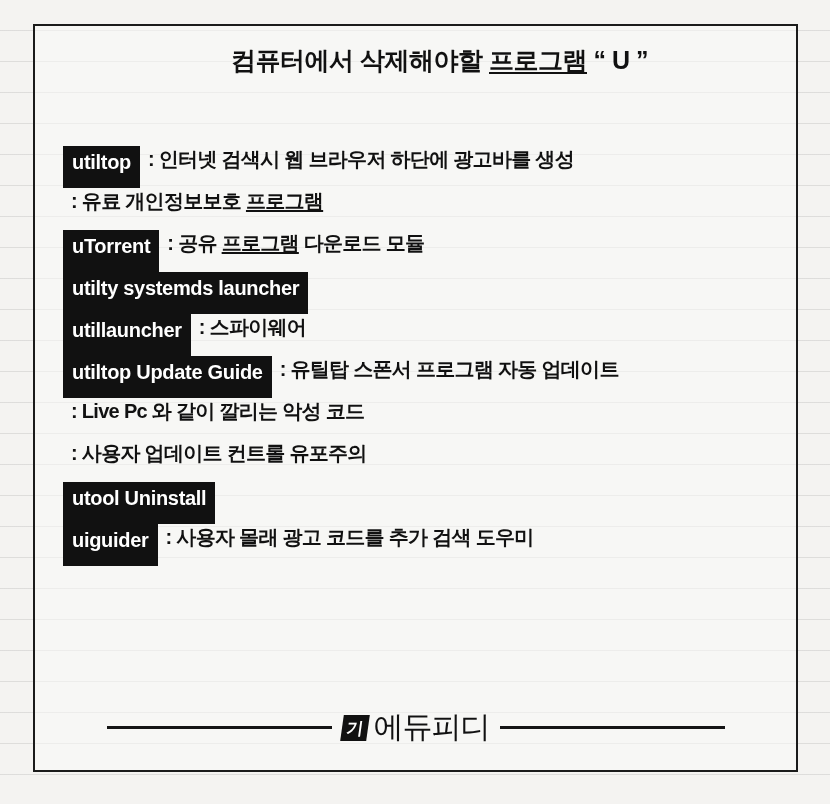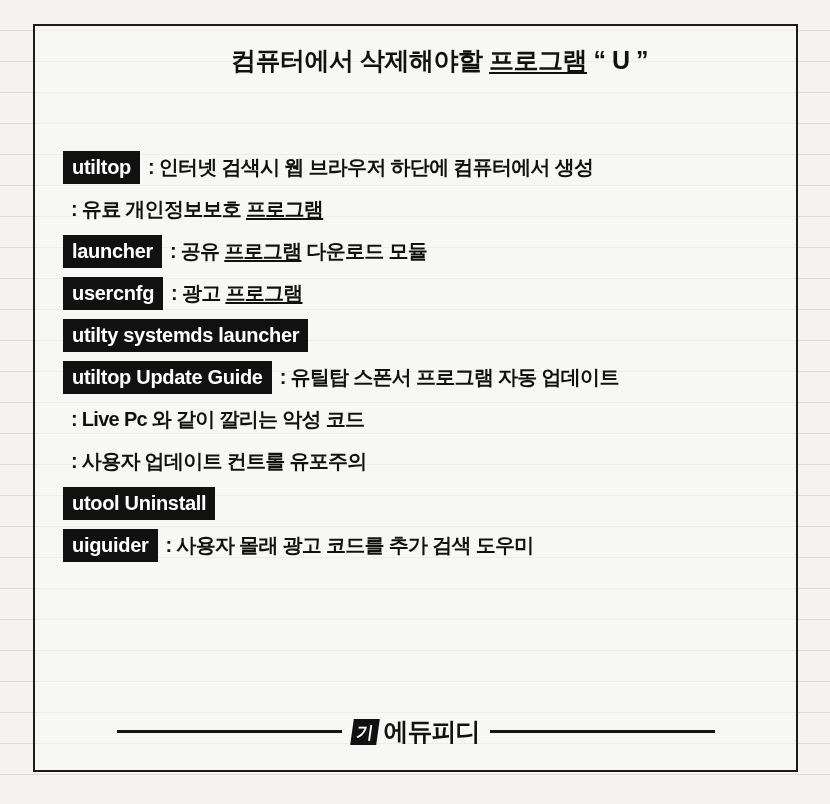--- a/index.html
+++ b/index.html
@@ -58,21 +58,20 @@
     text-underline-offset: 3px;
   }
   .list {
     position: absolute;
     left: 28px;
     top: 120px;
     width: 710px;
   }
   .row {
     display: flex;
-    align-items: center;
     height: 42px;
     white-space: nowrap;
   }
   .tag {
     display: inline-block;
     background: #111;
     color: #fff;
     font-weight: bold;
     font-size: 20px;
     line-height: 1;
@@ -117,61 +116,61 @@
     background: #111;
     color: #fff;
     font-size: 17px;
     font-weight: bold;
     display: flex;
     align-items: center;
     justify-content: center;
     transform: skewX(-8deg);
   }
   .brand-name {
-    font-size: 25px;
-    font-weight: bold;
+    font-size: 30px;
+    font-weight: normal;
     color: #111;
     letter-spacing: -1px;
   }
 </style>
 </head>
 <body>
 
 <div class="page">
   <div class="frame">
 
     <div class="title-wrap">
       <span class="title"><span>컴퓨터에서 삭제해야할 </span><span class="u-underline">프로그램</span><span> “ U ”</span></span>
     </div>
 
     <div class="list">
 
       <div class="row">
         <span class="tag">utiltop</span>
-        <span class="desc"><span>:</span> <span>인터넷 검색시 웹 브라우저 하단에 컴퓨터에서 생성</span></span>
+        <span class="desc"><span>:</span> <span>인터넷 검색시 웹 브라우저 하단에 광고바를 생성</span></span>
       </div>
 
       <div class="row">
         <span class="desc"><span>:</span> <span>유료 개인정보보호 </span><span class="ul">프로그램</span><span></span></span>
       </div>
 
       <div class="row">
-        <span class="tag">launcher</span>
+        <span class="tag">uTorrent</span>
         <span class="desc"><span>:</span> <span>공유 </span><span class="ul">프로그램</span><span> 다운로드 모듈</span></span>
       </div>
 
-      <div class="row">
-        <span class="tag">usercnfg</span>
-        <span class="desc"><span>:</span> <span>광고 </span><span class="ul">프로그램</span><span></span></span>
-      </div>
 
       <div class="row">
         <span class="tag">utilty systemds launcher</span>
       </div>
 
+      <div class="row">
+        <span class="tag">utillauncher</span>
+        <span class="desc"><span>:</span> <span>스파이웨어</span></span>
+      </div>
 
       <div class="row">
         <span class="tag">utiltop Update Guide</span>
         <span class="desc"><span>:</span> <span>유틸탑 스폰서 프로그램 자동 업데이트</span></span>
       </div>
 
       <div class="row">
         <span class="desc"><span>:</span> <span>Live Pc 와 같이 깔리는 악성 코드</span></span>
       </div>
 

